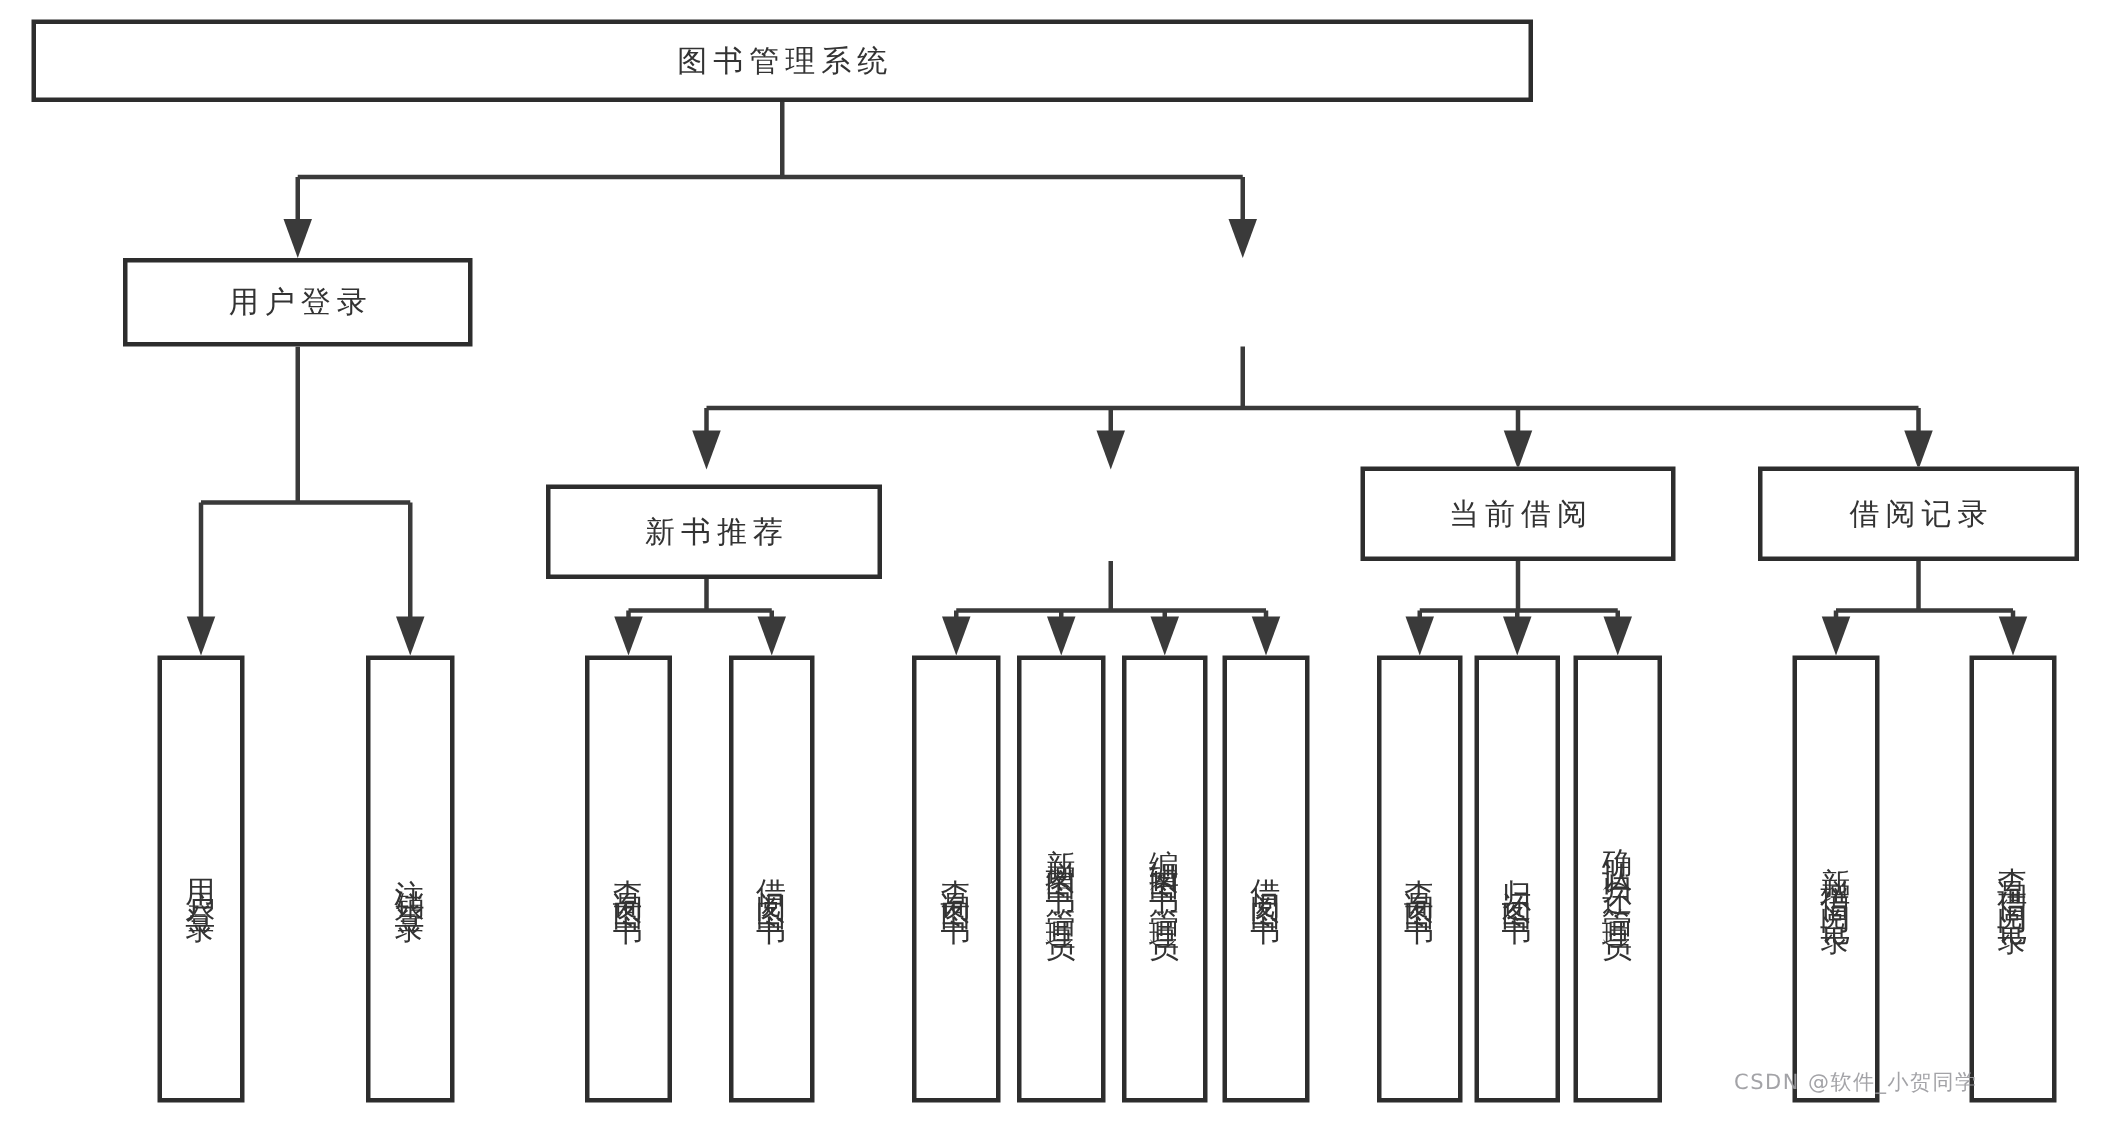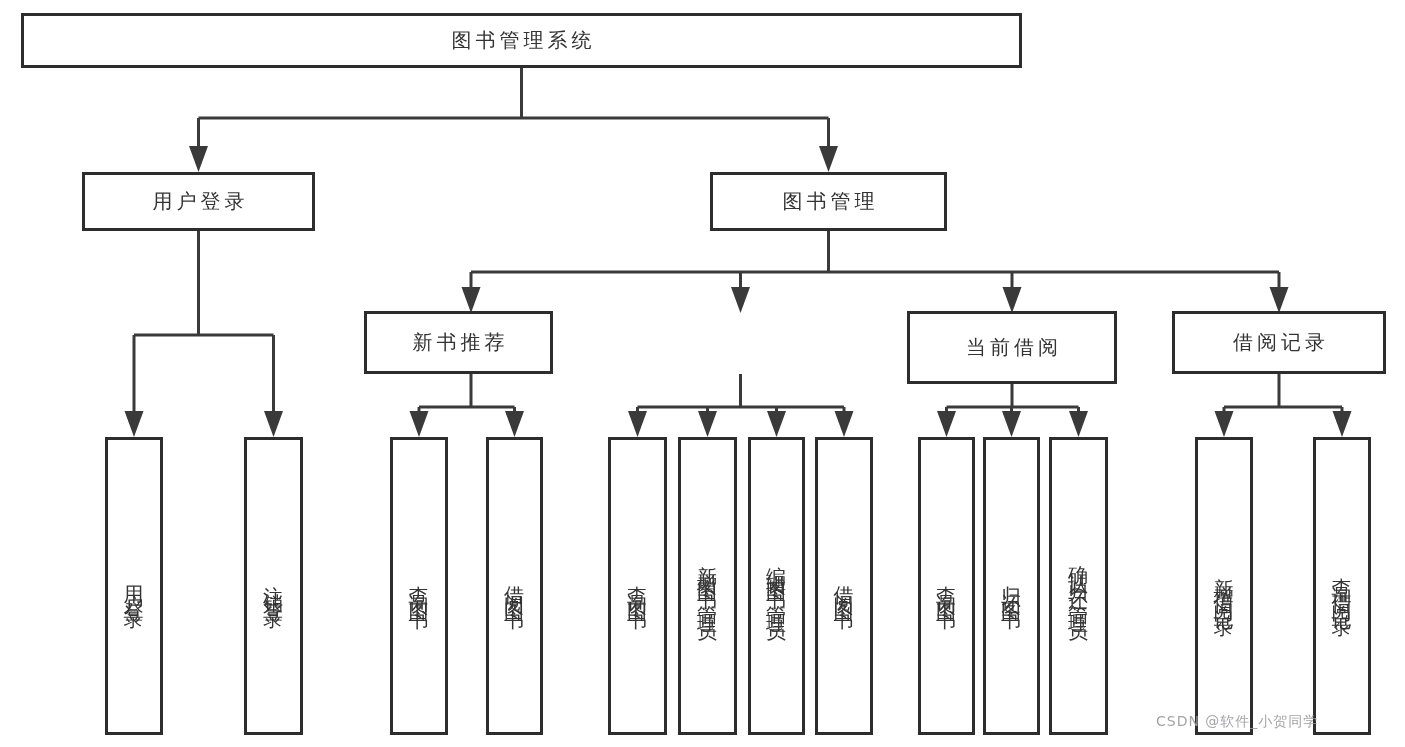--- a/index.html
+++ b/index.html
@@ -61,28 +61,25 @@
     <polygon class="arrow" points="1332.5,411 1351.5,411 1342,437"></polygon>
   </svg>
 
   <div class="node h" style="left:21px;top:13px;width:1001px;height:55px">
     <span>图书管理系统</span>
   </div>
 
   <div class="node h" style="left:82px;top:172px;width:233px;height:59px">
     <span>用户登录</span>
   </div>
-  <div class="node h" style="left:710px;top:172px;width:237px;height:59px">
-    <span>图书管理</span>
-  </div>
 
-  <div class="node h" style="left:364px;top:311px;width:189px;height:63px">
+  <div class="node h" style="left:364px;top:323px;width:224px;height:63px">
     <span>新书推荐</span>
   </div>
-  <div class="node h" style="left:907px;top:311px;width:210px;height:73px">
+  <div class="node h" style="left:907px;top:311px;width:210px;height:63px">
     <span>当前借阅</span>
   </div>
   <div class="node h" style="left:1172px;top:311px;width:214px;height:63px">
     <span>借阅记录</span>
   </div>
 
   <div class="node v" style="left:105px;top:437px;width:58px;height:298px">
     <span>用户登录</span>
   </div>
   <div class="node v" style="left:244px;top:437px;width:59px;height:298px">

